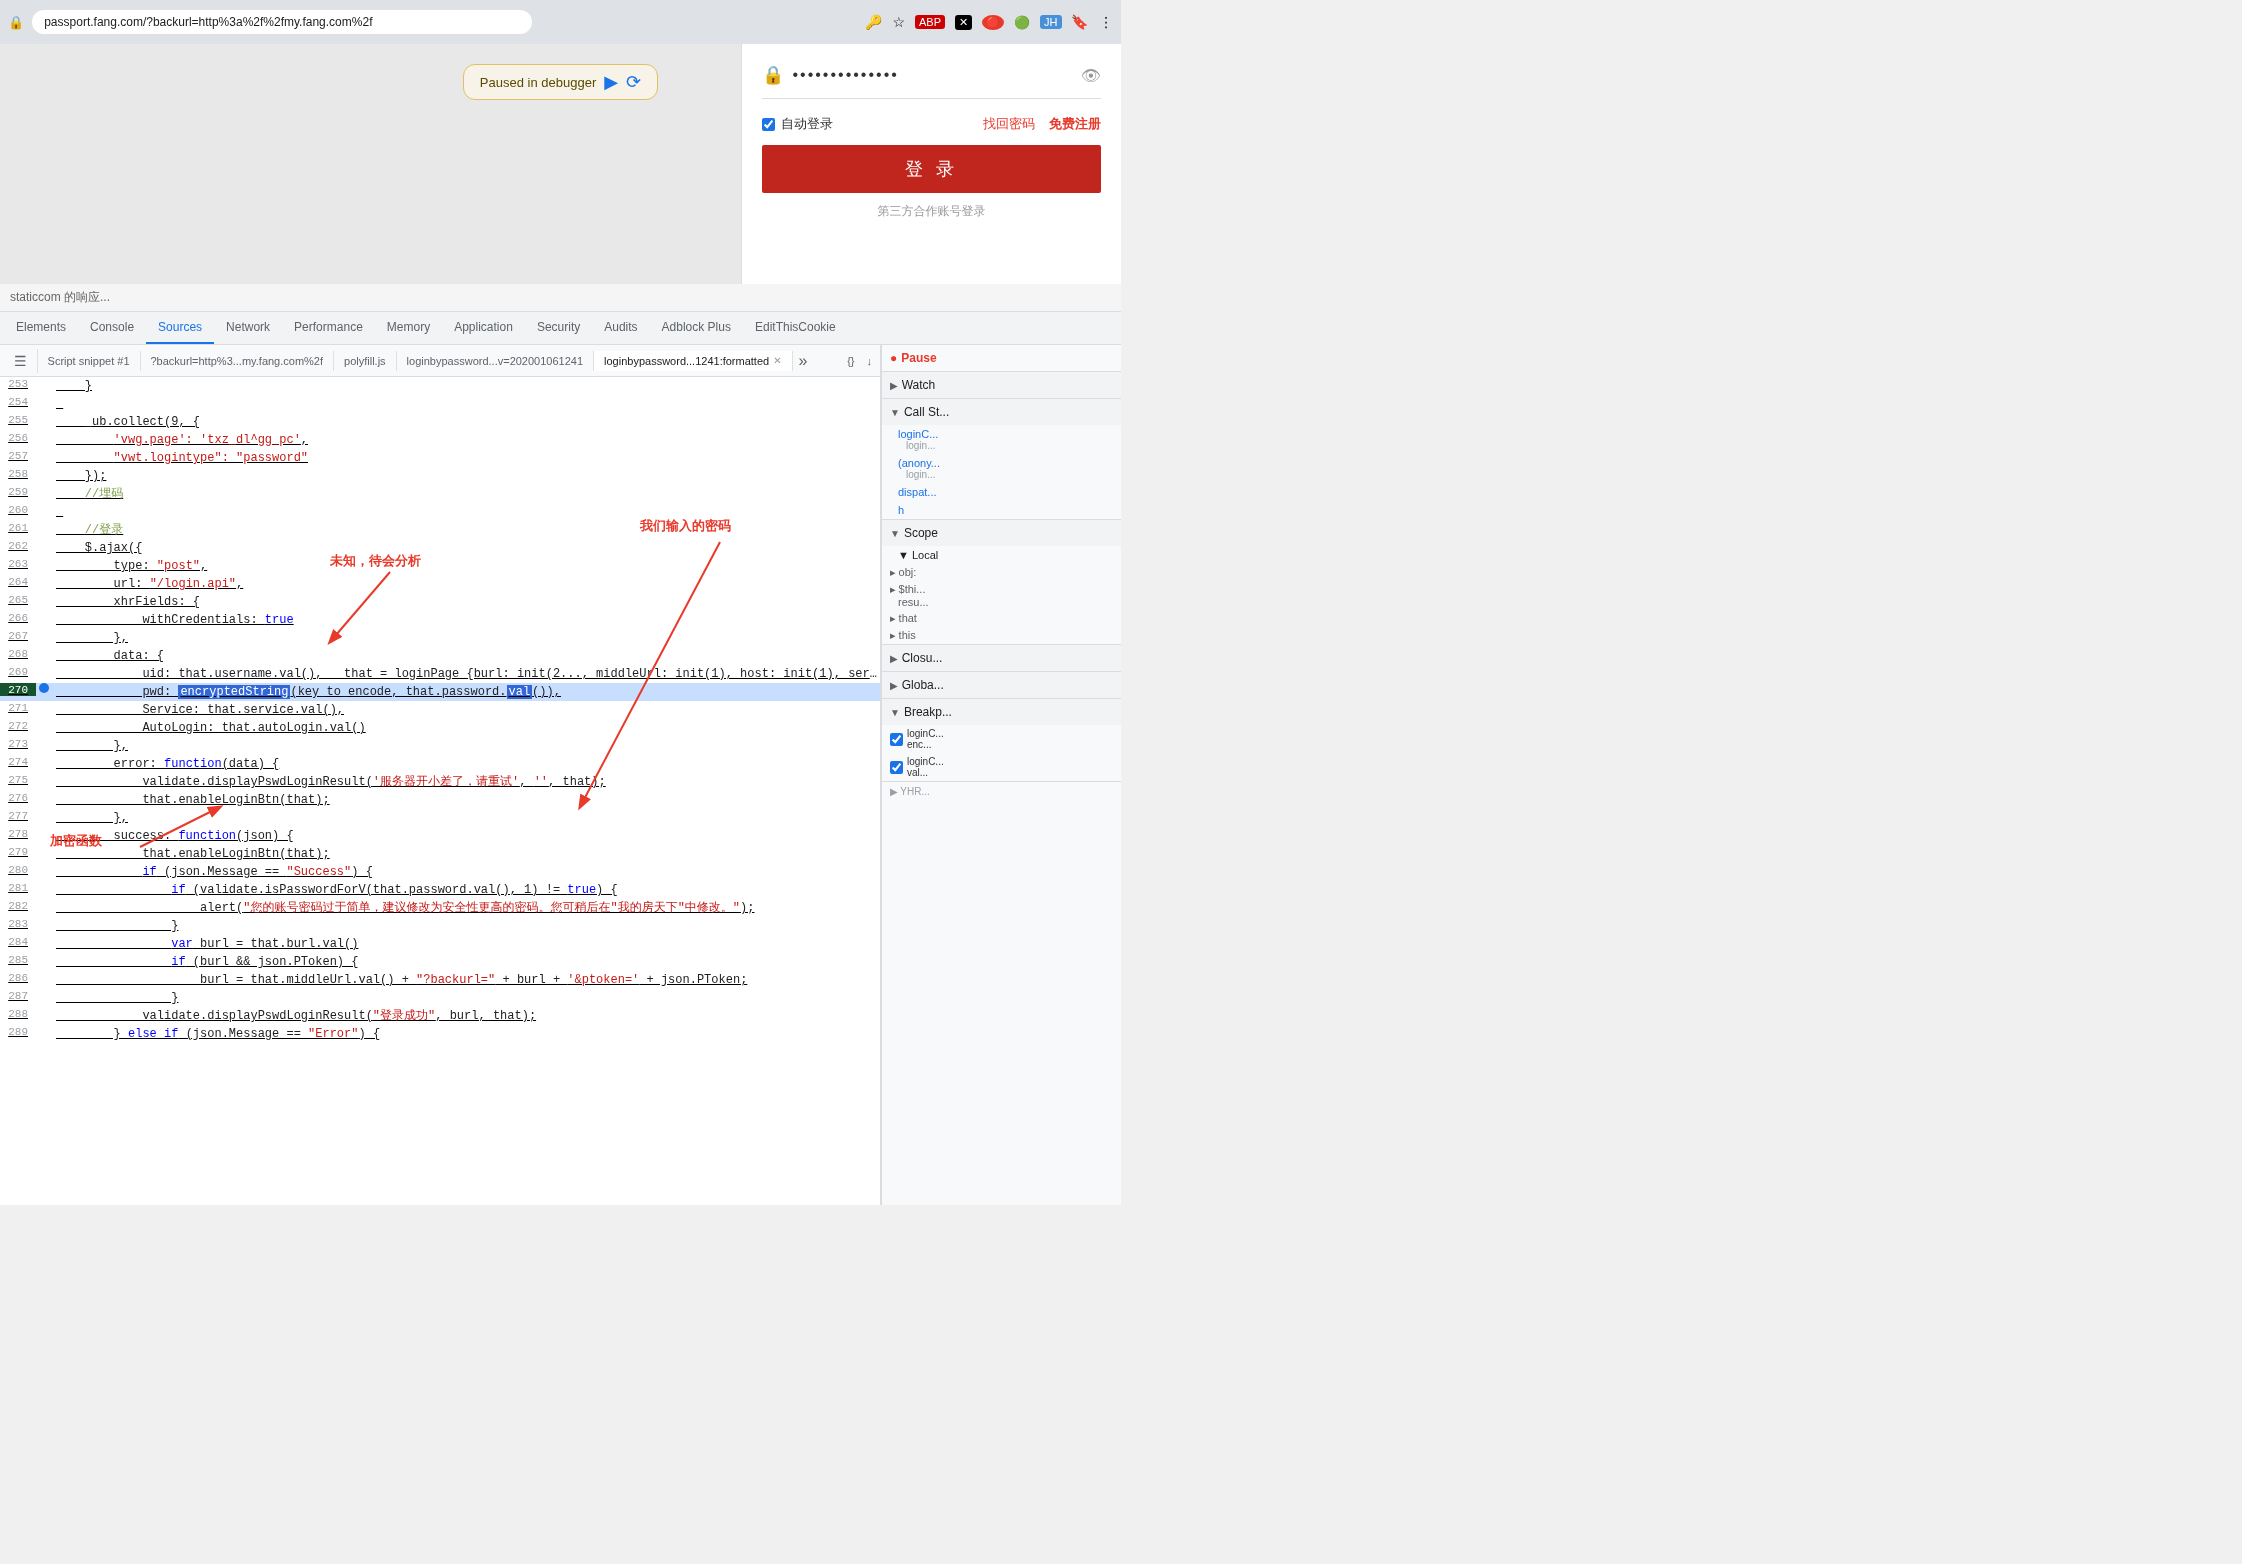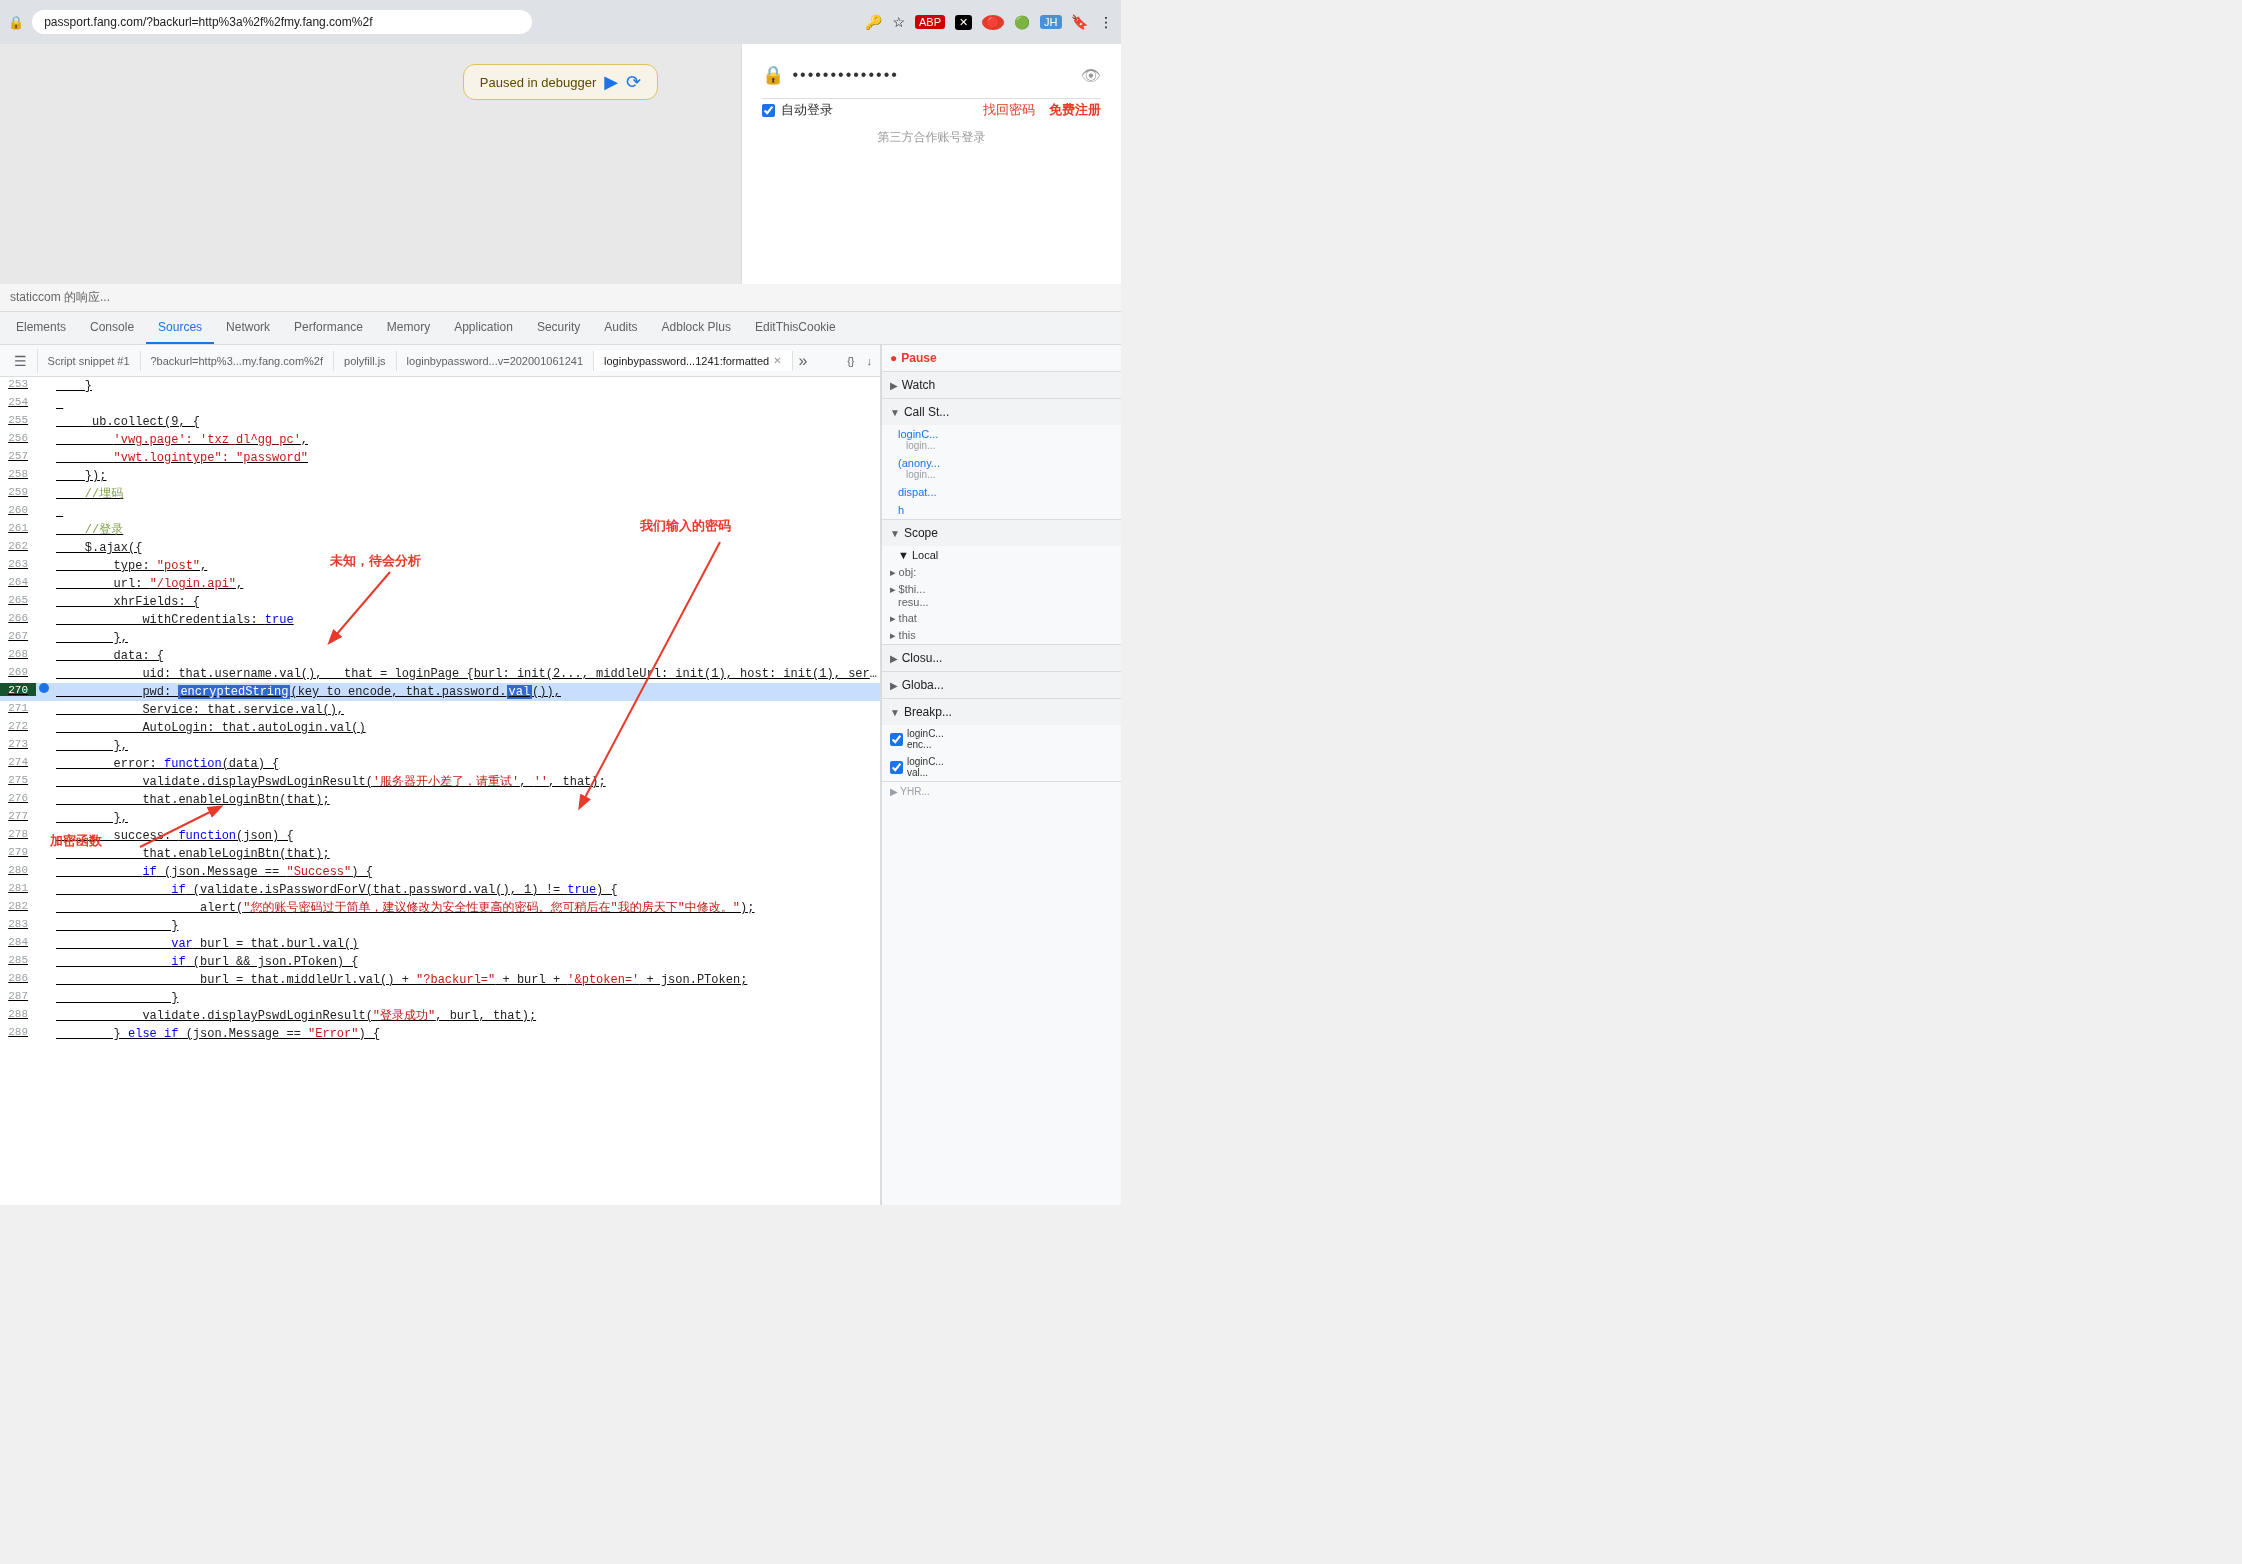--- a/index.html
+++ b/index.html
@@ -11,21 +11,21 @@
     .browser-icons { display: flex; gap: 10px; align-items: center; margin-left: auto; }
 
     
     .page-content { background: #e8e8e8; height: 240px; display: flex; align-items: flex-start; justify-content: center; padding-top: 20px; position: relative; }
     .debugger-banner { background: #f8f3e8; border: 1px solid #e0c060; padding: 6px 16px; border-radius: 12px; font-size: 13px; color: #5c4a00; display: flex; align-items: center; gap: 8px; }
 
     
     .login-panel { position: absolute; right: 0; top: 0; width: 380px; height: 240px; background: white; padding: 20px; border-left: 1px solid #ddd; }
     .password-row { display: flex; align-items: center; gap: 8px; border-bottom: 1px solid #ddd; padding-bottom: 12px; }
     .password-dots { font-size: 16px; letter-spacing: 2px; color: #333; flex: 1; }
-    .auto-login-row { display: flex; align-items: center; gap: 6px; margin-top: 2px; }
+    .auto-login-row { display: flex; align-items: center; gap: 6px; margin-top: 16px; }
     .auto-login-checkbox { accent-color: #1a73e8; }
     .spacer { flex: 1; }
     .login-btn { background: #c0251e; color: white; border: none; width: 100%; padding: 12px; font-size: 18px; letter-spacing: 4px; margin-top: 12px; cursor: pointer; border-radius: 2px; }
     .third-party { text-align: center; font-size: 12px; color: #999; margin-top: 12px; }
 
     
     .response-bar { background: #f5f5f5; border-bottom: 1px solid #ddd; padding: 5px 10px; font-size: 12px; color: #666; }
 
     
     .devtools-tabs { background: #f1f3f4; border-bottom: 1px solid #dadce0; display: flex; align-items: center; padding: 0 4px; overflow-x: auto; }
@@ -111,20 +111,21 @@
       <span class="password-dots">••••••••••••••</span>
       <span style="color:#999;cursor:pointer;">👁</span>
     </div>
     <div class="auto-login-row">
       <input type="checkbox" class="auto-login-checkbox" checked="" style="">
       <span style="font-size:13px;color:#333;">自动登录</span>
       <div class="spacer"></div>
       <span style="font-size:13px;color:#e8392a;cursor:pointer;margin-right:8px;">找回密码</span>
       <span style="font-size:13px;color:#e8392a;cursor:pointer;font-weight:bold;">免费注册</span>
     </div>
+    <button class="login-btn">登 录</button>
     <div class="third-party" style="font-size:12px;color:#999;margin-top:10px;text-align:center;">第三方合作账号登录</div>
   </div>
 </div>
 
 <div class="response-bar">
   <span>staticcom 的响应...</span>
 </div>
 
 <div class="devtools-tabs">
   <span class="devtools-tab">Elements</span>

